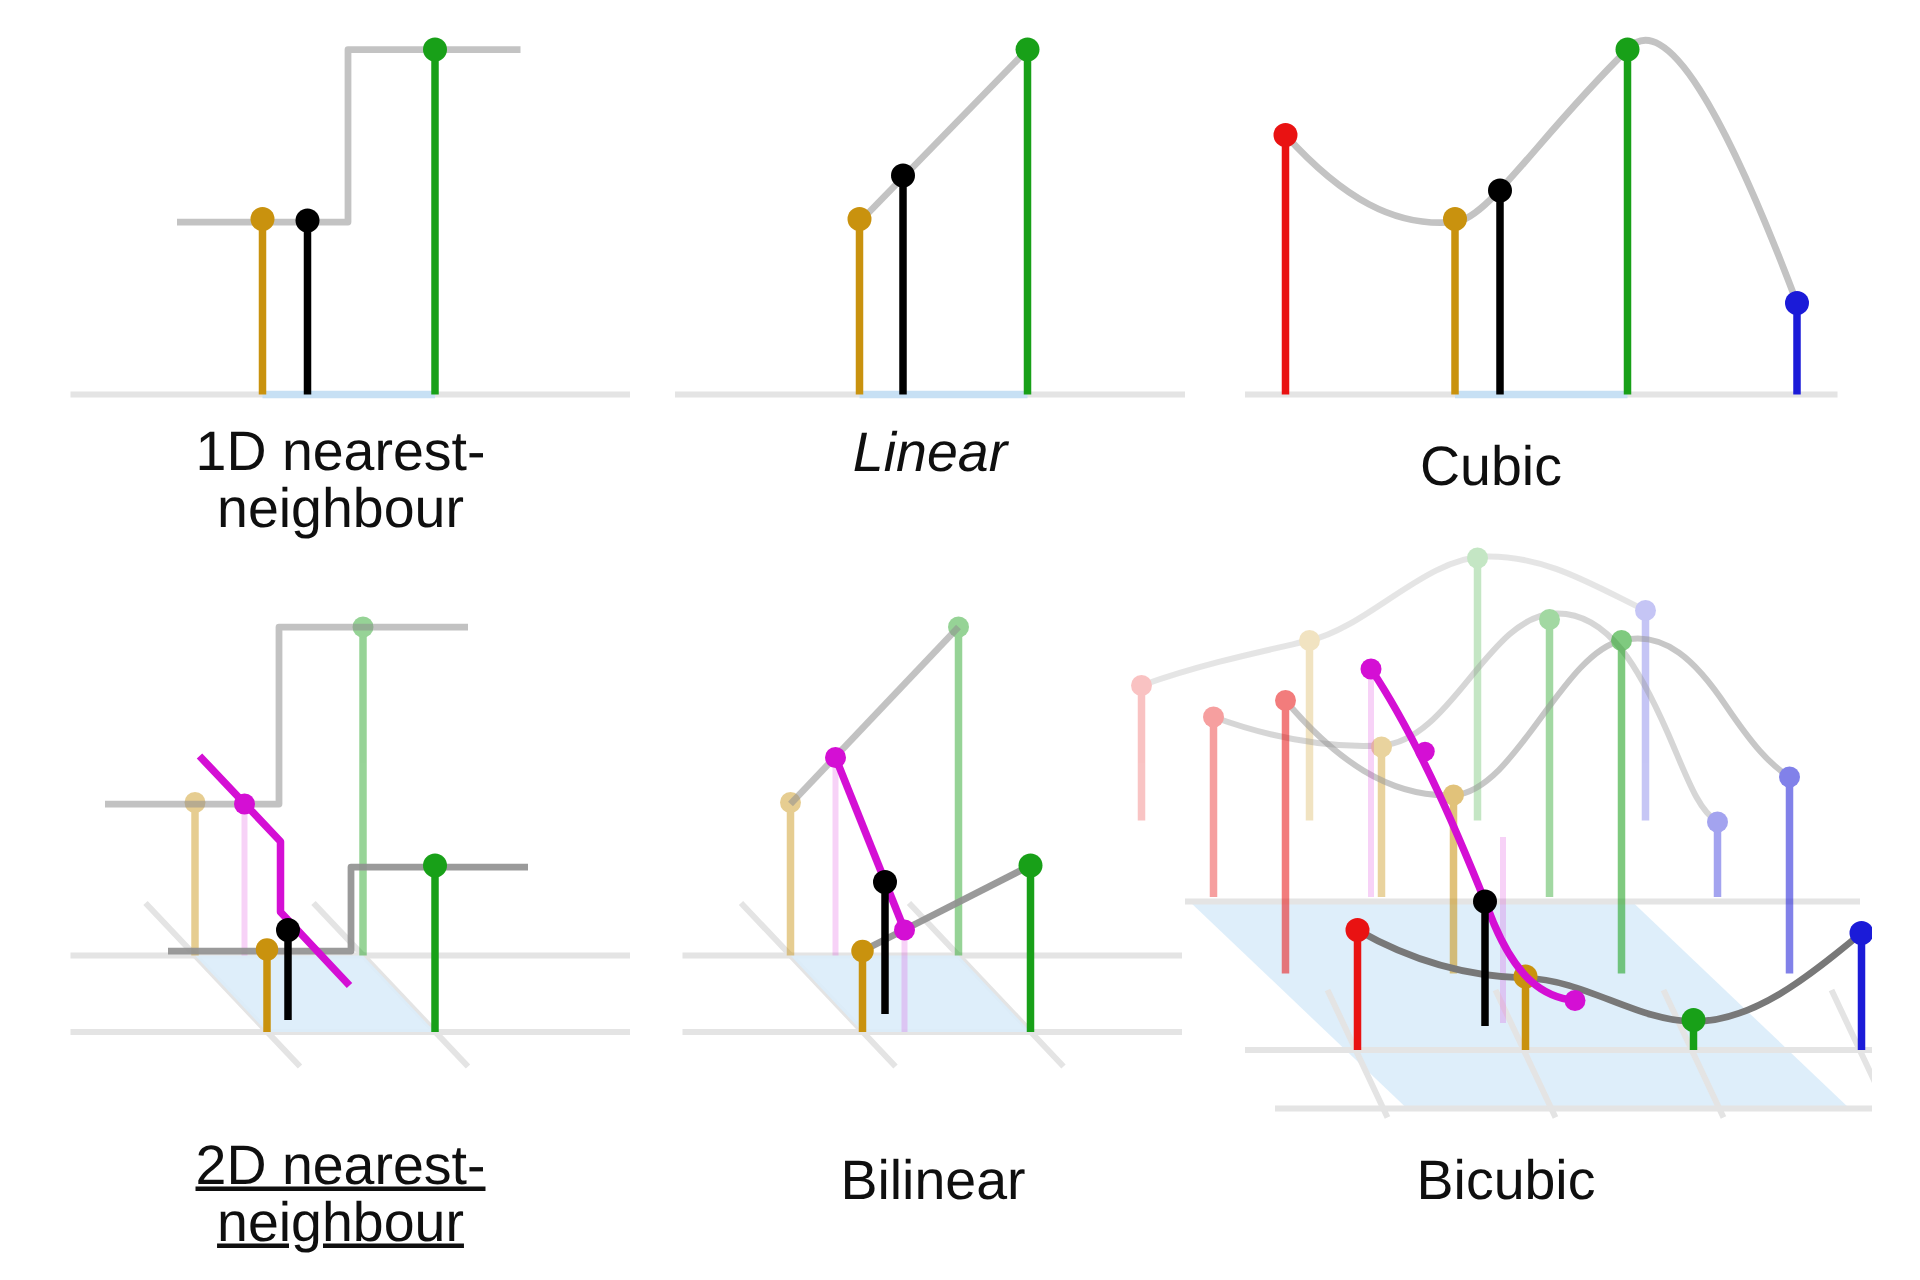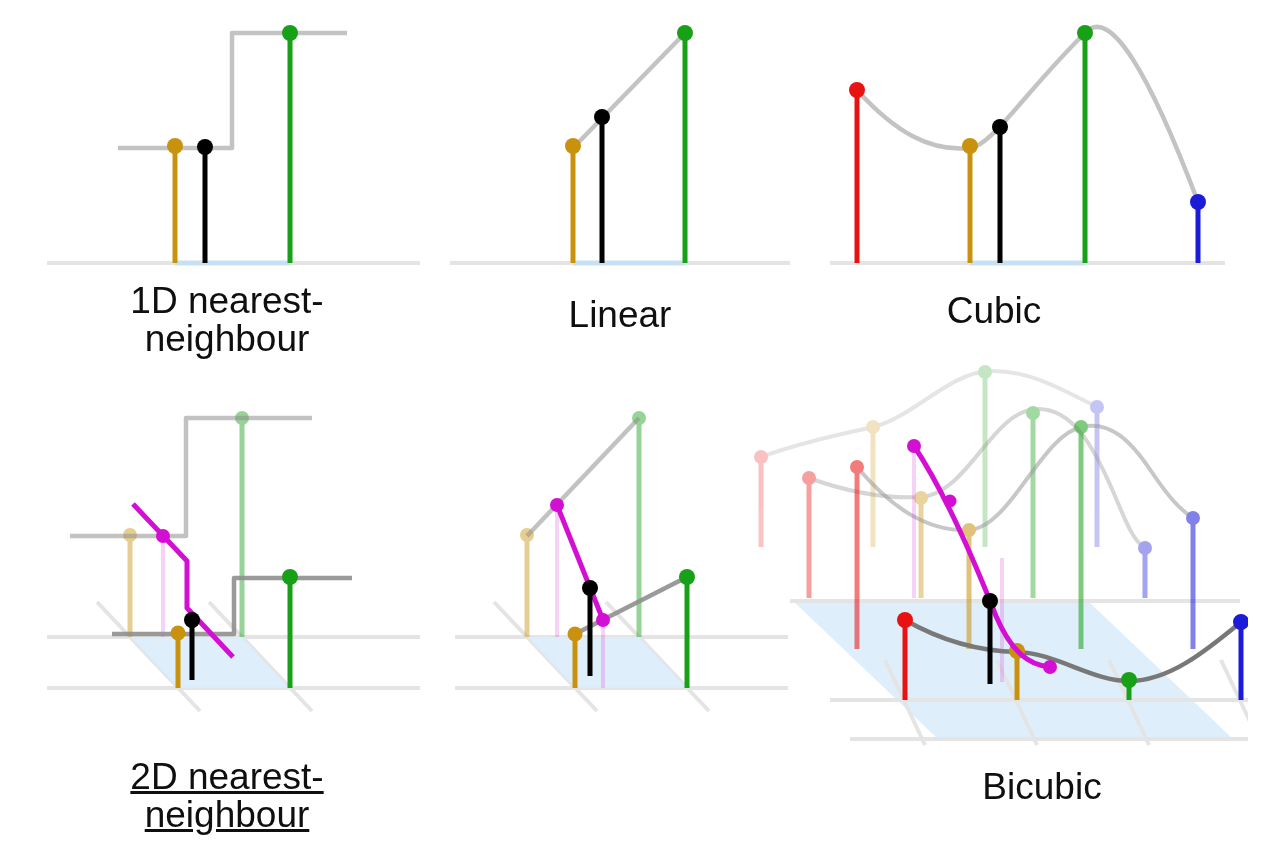--- a/index.html
+++ b/index.html
@@ -194,30 +194,34 @@
     <circle class="f-magenta" cx="1050" cy="667" r="7"></circle>
     <line class="stem c-black" x1="990" y1="684" x2="990" y2="604"></line>
     <circle class="f-black" cx="990" cy="601" r="8"></circle>
   </g>
 </svg>
 
 <div class="panel-label" style="left:52px;top:282px;width:350px;">
   <span>1D nearest-</span>
   <span>neighbour</span>
 </div>
-<div class="panel-label" style="left:470px;top:296px;width:300px;">
+<div class="panel-label" style="left:470px;top:283px;width:300px;font-style:italic;">
   <span>Linear</span>
   <span></span>
 </div>
 <div class="panel-label" style="left:844px;top:292px;width:300px;">
   <span>Cubic</span>
   <span></span>
 </div>
 <div class="panel-label" style="left:52px;top:758px;width:350px;text-decoration:underline;">
   <span>2D nearest-</span>
   <span>neighbour</span>
 </div>
-<div class="panel-label" style="left:892px;top:768px;width:300px;text-align:center;">
+<div class="panel-label" style="left:472px;top:768px;width:300px;">
+  <span>Bilinear</span>
+  <span></span>
+</div>
+<div class="panel-label" style="left:854px;top:768px;width:300px;text-align:center;">
   <span>Bicubic</span>
   <span></span>
 </div>
 
 </div>
 
 </body></html>

